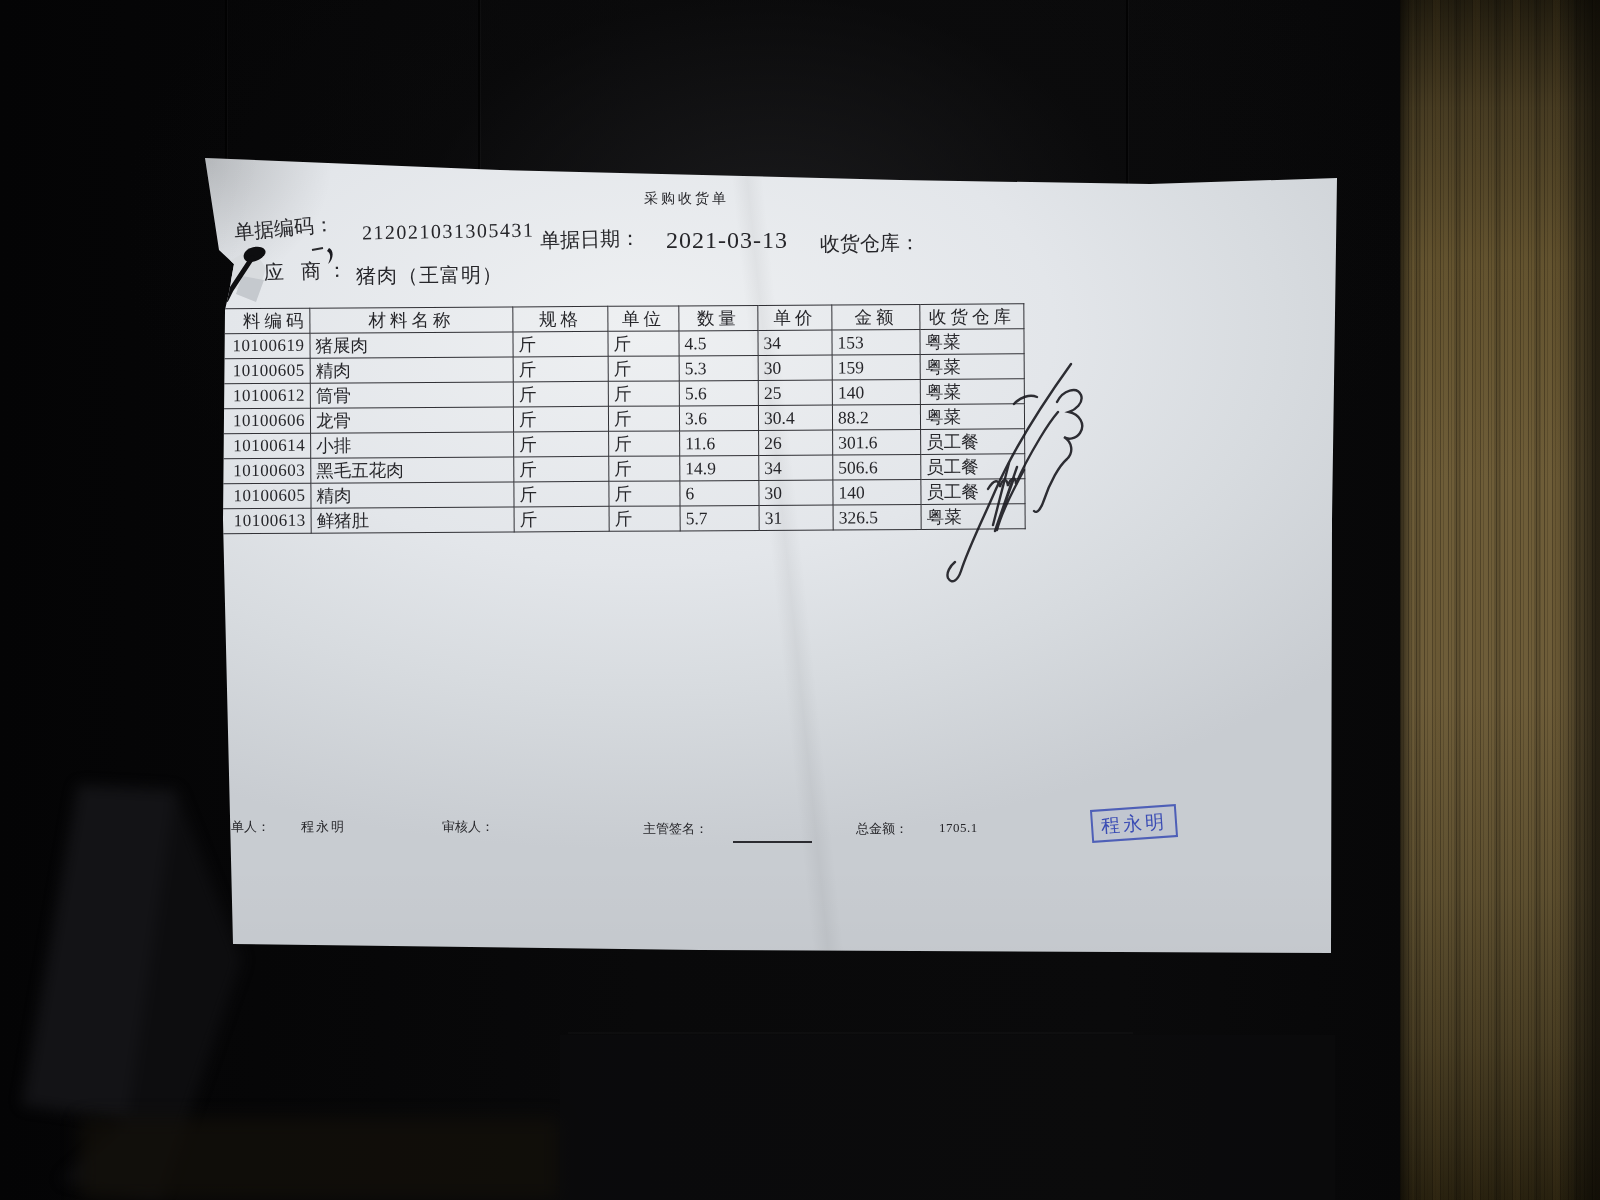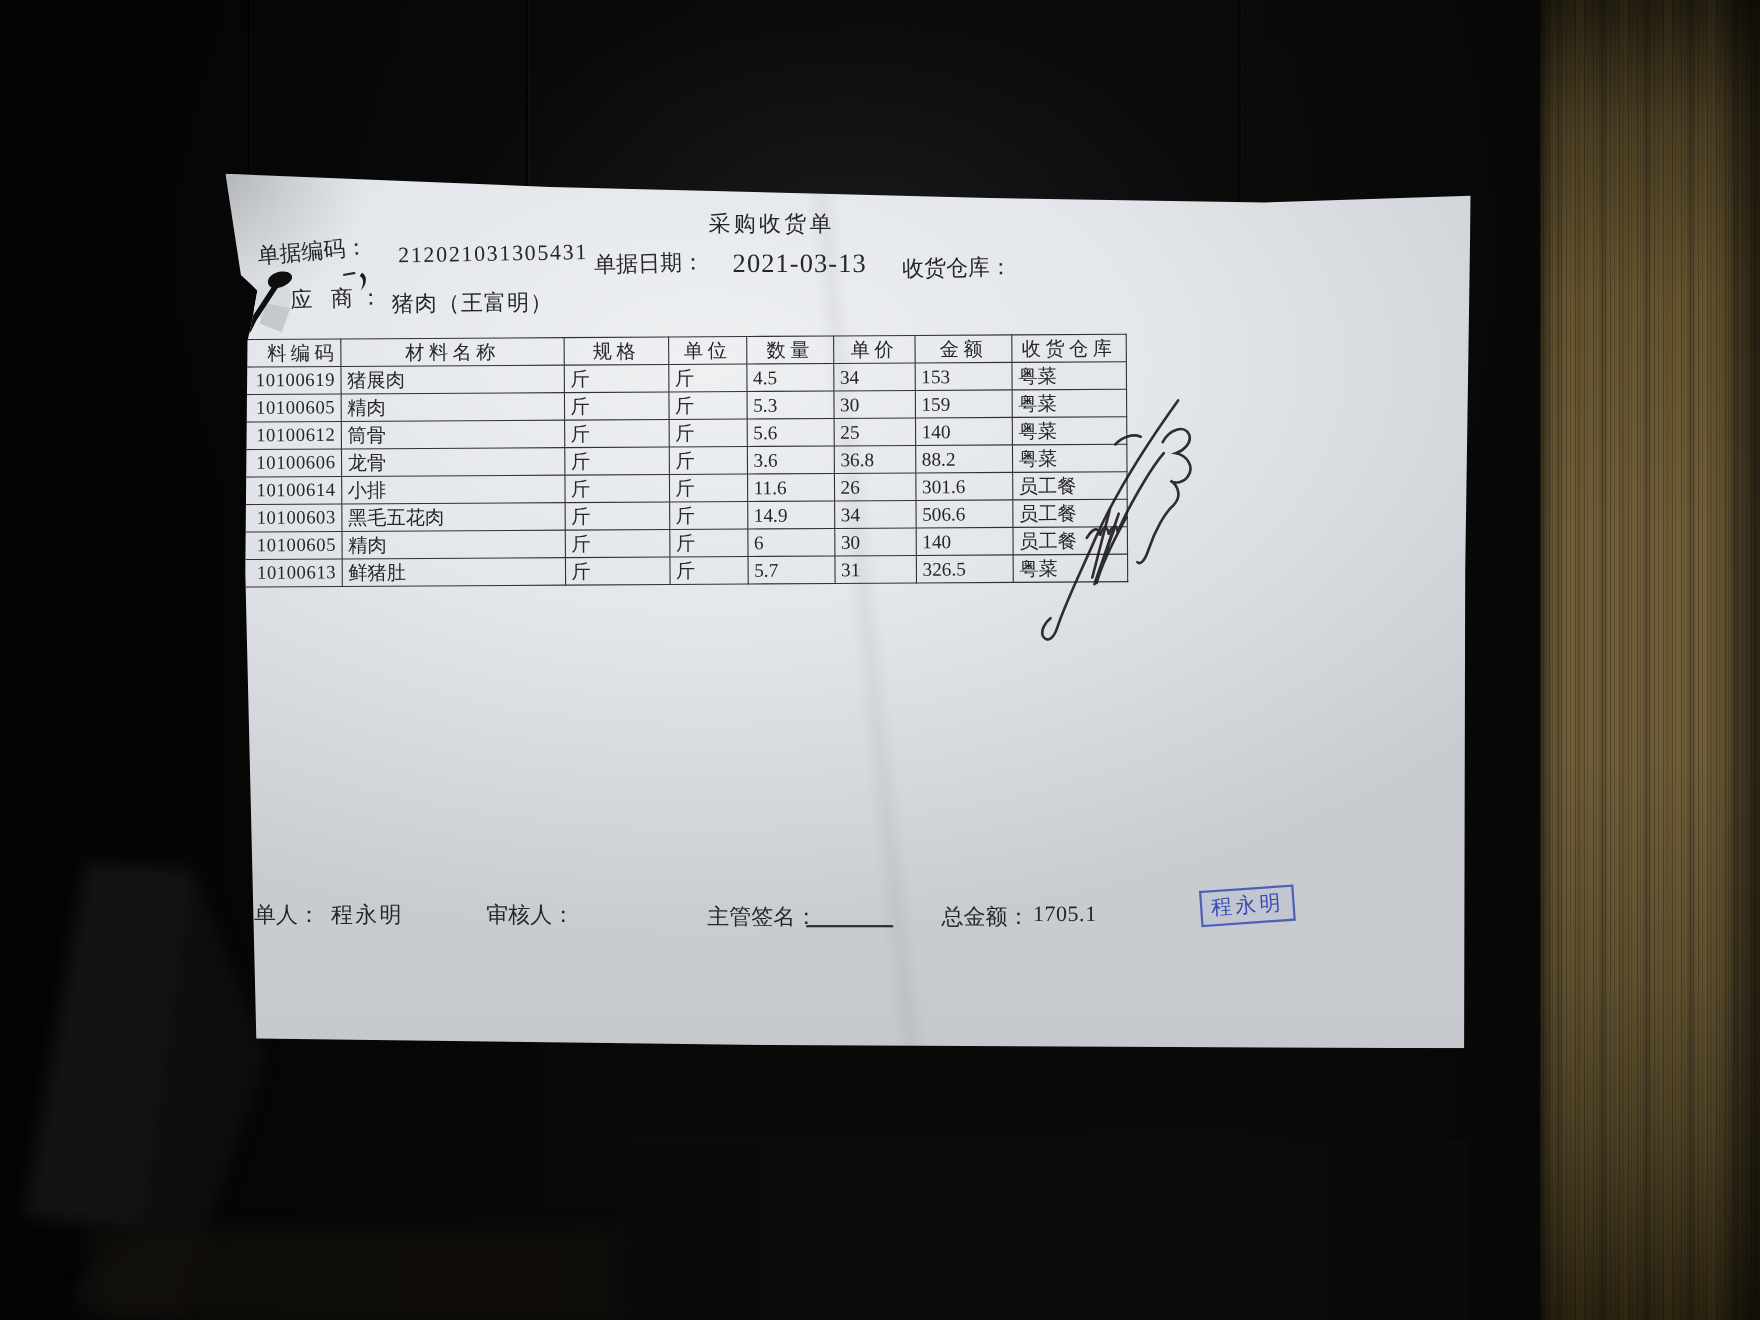--- a/index.html
+++ b/index.html
@@ -36,40 +36,40 @@
       radial-gradient(circle 170px at 210px 162px, rgba(0,0,0,.16), rgba(0,0,0,0) 72%),
       linear-gradient(103deg, rgba(0,0,0,.10) 0%, rgba(0,0,0,0) 16%),
       linear-gradient(to bottom, rgba(0,0,0,0) 72%, rgba(0,0,0,.07) 100%),
       linear-gradient(84deg, rgba(0,0,0,0) 48.6%, rgba(0,0,0,.045) 49.5%, rgba(0,0,0,0) 50.4%),
       radial-gradient(ellipse 920px 520px at 640px 330px, #eef0f2 0%, #e3e6ea 45%, #d7dbdf 70%, #c8ccd1 100%);
     color:#26262a;}
   .paper *{position:absolute;}
   .tear{background:#d8dbde;clip-path:polygon(0 14px,24px 0,38px 20px,30px 46px,4px 40px);left:228px;top:248px;width:40px;height:50px;}
   .tear2{background:#c5c9ce;clip-path:polygon(6px 0,28px 4px,20px 26px,0 18px);left:236px;top:276px;width:30px;height:28px;}
   .txt{white-space:nowrap;}
-  .title{left:644px;top:190px;font-size:20px;letter-spacing:3px;}
+  .title{left:644px;top:190px;font-size:14px;letter-spacing:3px;}
   .lab-code{left:234px;top:215px;font-size:20px;transform:rotate(-5deg);}
   .val-code{left:362px;top:220px;font-size:20px;letter-spacing:1.5px;transform:rotate(-1deg);}
   .lab-date{left:540px;top:226px;font-size:20px;transform:rotate(-1.5deg);}
   .val-date{left:666px;top:227px;font-size:24px;letter-spacing:1px;}
   .lab-wh{left:820px;top:230px;font-size:20px;transform:rotate(-1deg);}
   .lab-sup{left:264px;top:258px;font-size:20px;letter-spacing:6px;transform:rotate(-2deg);}
   .val-sup{left:356px;top:262px;font-size:20px;letter-spacing:1px;transform:rotate(-.5deg);}
   
   .tblwrap{left:140px;top:306px;transform:rotate(-.35deg);}
   table.doc{border-collapse:collapse;table-layout:fixed;position:static;}
   table.doc *{position:static;}
   .doc th,.doc td{border:1.5px solid #313136;height:23px;font-size:17.5px;font-weight:normal;
        padding:0 5px;white-space:nowrap;overflow:hidden;font-family:inherit;}
   .doc th{text-align:center;letter-spacing:4px;padding:0 2px;}
   .doc th.c0{text-align:right;}
   .doc td.c0{text-align:right;font-size:17px;letter-spacing:.5px;}
   .doc td{text-align:left;}
   
-  .f{top:818px;font-size:20px;}
+  .f{top:818px;font-size:13px;}
   .f-prep-lab{left:231px;}
   .f-prep{left:301px;letter-spacing:2px;}
   .f-rev-lab{left:442px;}
   .f-mgr-lab{left:643px;top:820px;}
   .f-line{left:733px;top:822px;width:79px;height:19px;border-bottom:2px solid #2b2b30;}
   .f-tot-lab{left:856px;top:820px;}
   .f-tot{left:939px;top:820px;letter-spacing:.5px;}
   .stamp{left:1091px;top:807px;width:82px;height:29px;border:2.5px solid rgba(57,76,179,.85);
      color:#3a4cb4;font-size:19px;letter-spacing:3px;text-align:center;line-height:29px;
      transform:rotate(-4deg);background:rgba(70,90,190,.05);}
@@ -159,21 +159,21 @@
               <td class="c5">25</td>
               <td class="c6">140</td>
               <td class="c7">粤菜</td>
             </tr>
             <tr>
               <td class="c0">10100606</td>
               <td class="c1">龙骨</td>
               <td class="c2">斤</td>
               <td class="c3">斤</td>
               <td class="c4">3.6</td>
-              <td class="c5">36.8</td>
+              <td class="c5">30.4</td>
               <td class="c6">88.2</td>
               <td class="c7">粤菜</td>
             </tr>
             <tr>
               <td class="c0">10100614</td>
               <td class="c1">小排</td>
               <td class="c2">斤</td>
               <td class="c3">斤</td>
               <td class="c4">11.6</td>
               <td class="c5">26</td>

